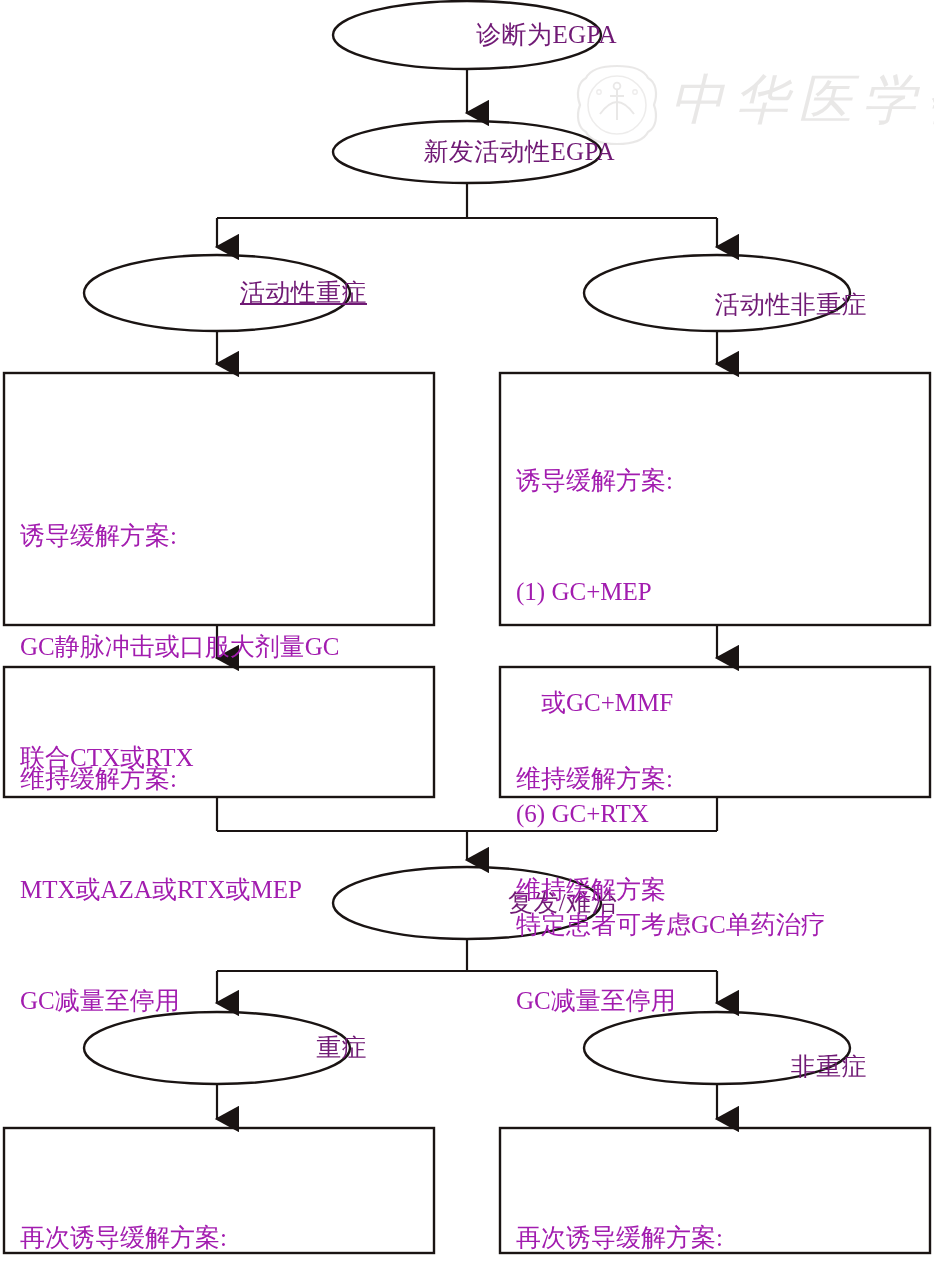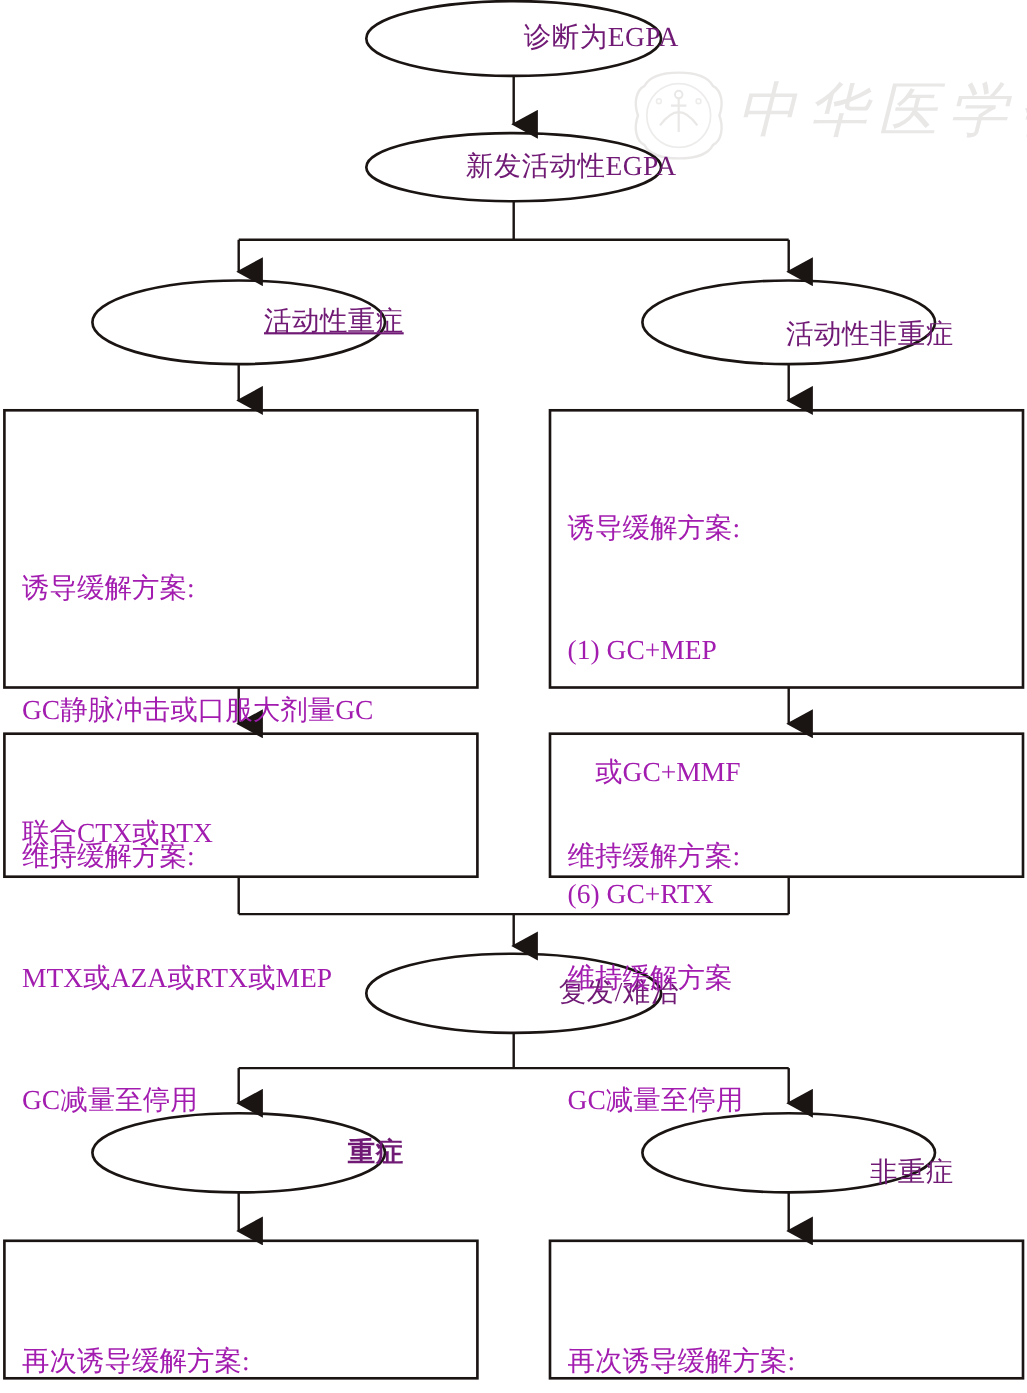--- a/index.html
+++ b/index.html
@@ -128,34 +128,35 @@
       <circle cx="61" cy="30" r="2.2" fill="none" stroke="#c6c2c0" stroke-width="1.4"></circle>
     </svg>
     <div class="wm-text">中华医学会</div>
   </div>
 
   <div class="node-label ellipse-label" style="left:317px; top:22px; width:300px;">诊断为EGPA</div>
   <div class="node-label ellipse-label" style="left:315px; top:139px; width:300px;">新发活动性EGPA</div>
   <div class="node-label ellipse-label" style="left:67px; top:280px; width:300px;text-decoration:underline;">活动性重症</div>
   <div class="node-label ellipse-label" style="left:567px; top:280px; width:300px;margin-top:12px;">活动性非重症</div>
   <div class="node-label ellipse-label" style="left:317px; top:890px; width:300px;">复发/难治</div>
-  <div class="node-label ellipse-label" style="left:67px; top:1035px; width:300px;font-weight:bold;">重症</div>
+  <div class="node-label ellipse-label" style="left:67px; top:1035px; width:300px;">重症</div>
   <div class="node-label ellipse-label" style="left:567px; top:1054px; width:300px;">非重症</div>
 
   <div class="box-text" style="left:20px; top:443px;">
     <div>诱导缓解方案:</div>
     <div>GC静脉冲击或口服大剂量GC</div>
     <div>联合CTX或RTX</div>
   </div>
 
   <div class="box-text" style="left:516px; top:388px;">
     <div>诱导缓解方案:</div>
     <div>(1) GC+MEP</div>
     <div>    或GC+MMF</div>
     <div>(6) GC+RTX</div>
+    <div>特定患者可考虑GC单药治疗</div>
   </div>
 
   <div class="box-text" style="left:20px; top:686px;">
     <div>维持缓解方案:</div>
     <div>MTX或AZA或RTX或MEP</div>
     <div>GC减量至停用</div>
   </div>
 
   <div class="box-text" style="left:516px; top:686px;">
     <div>维持缓解方案:</div>

